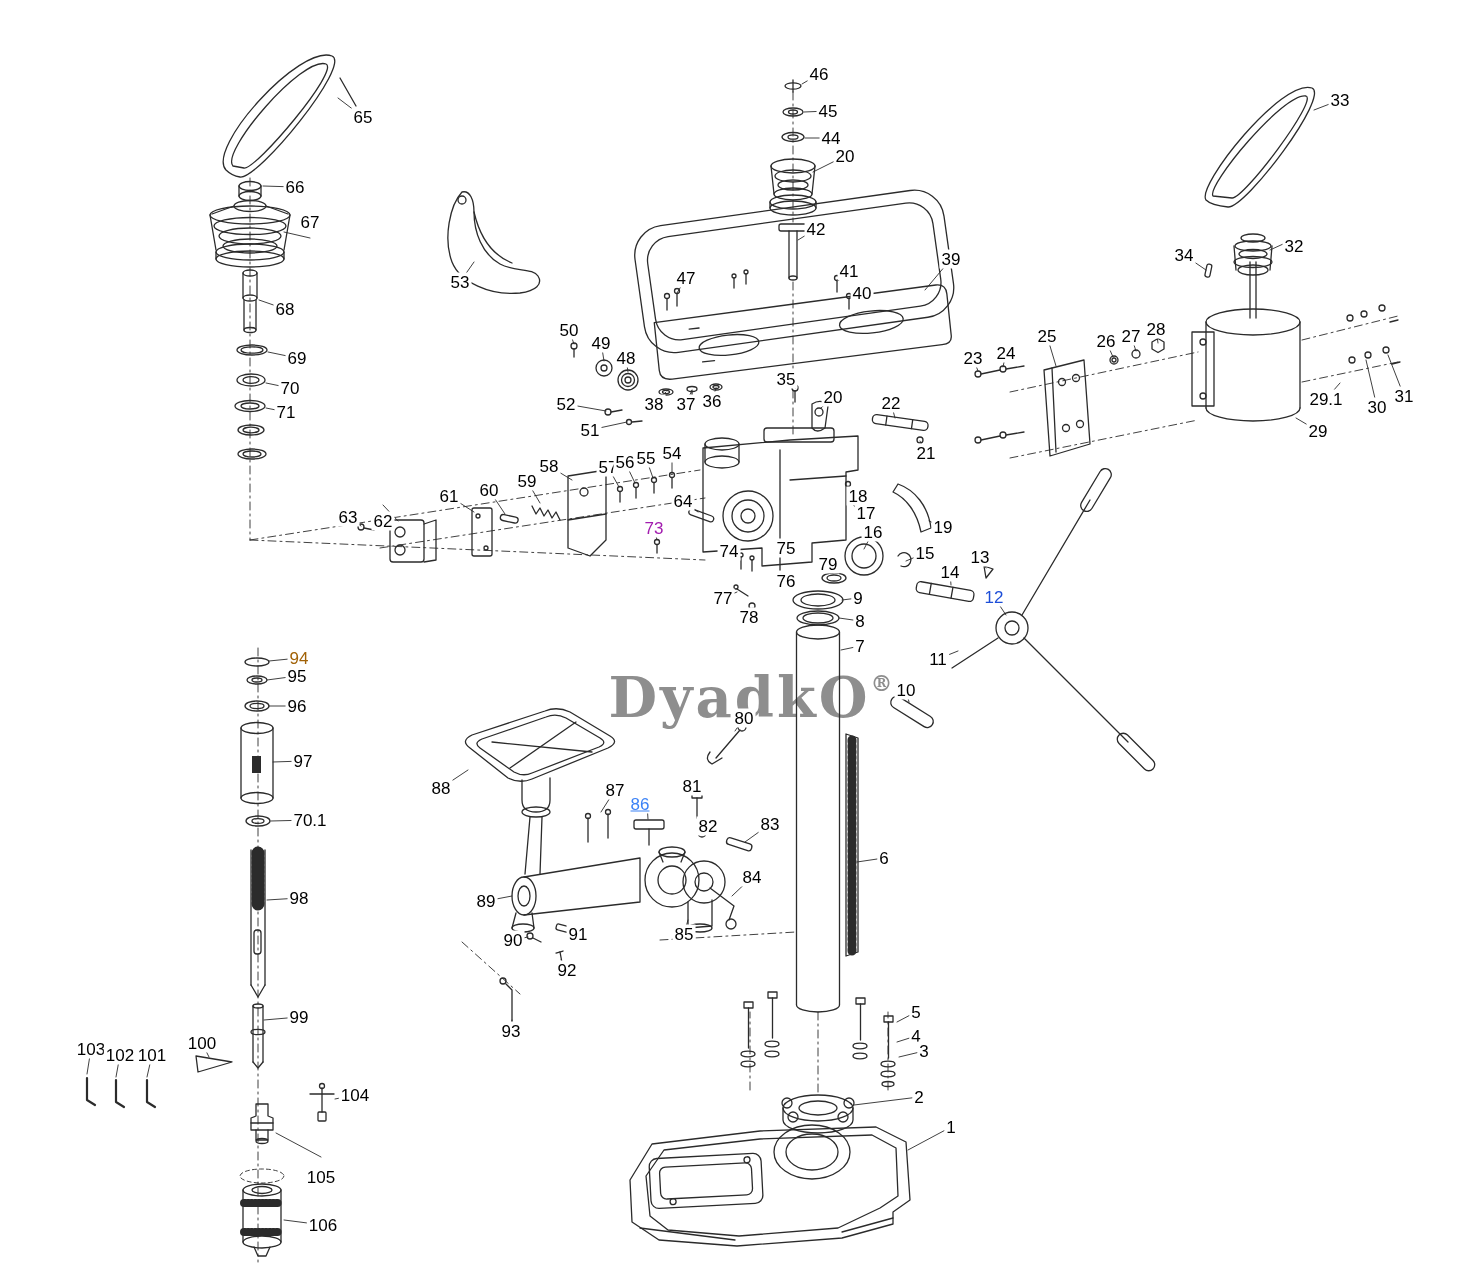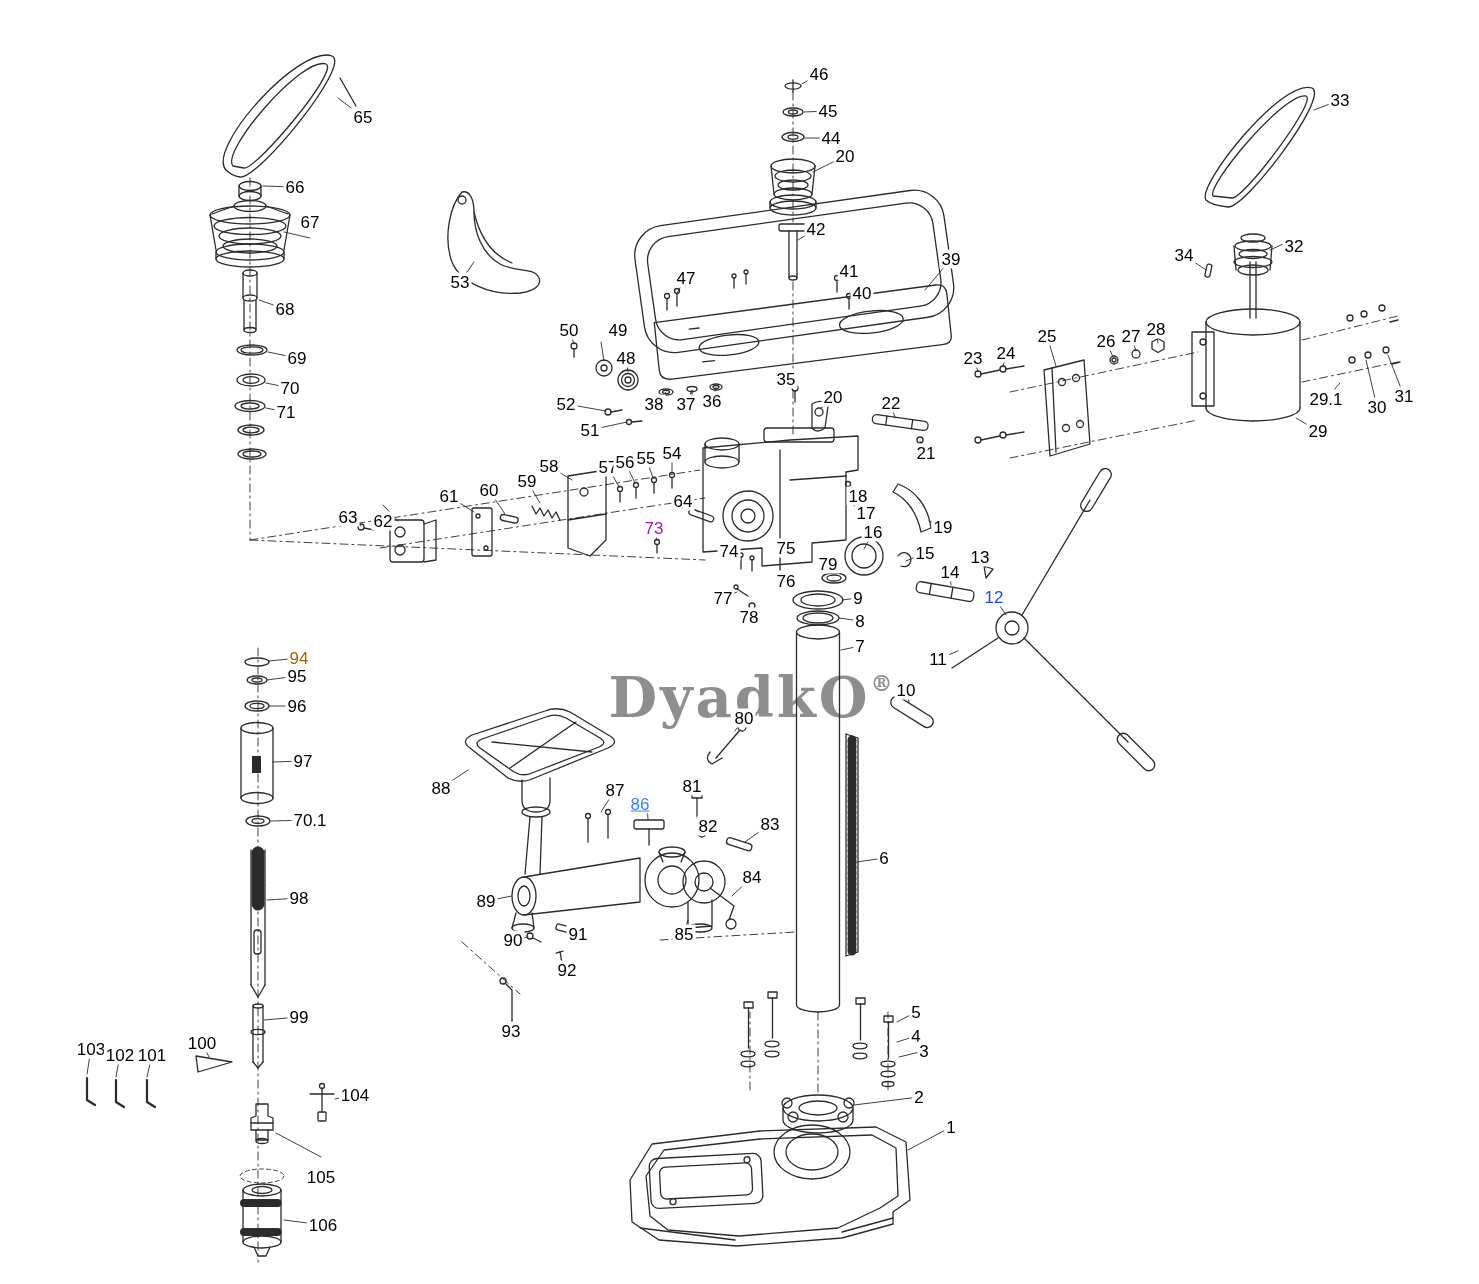--- a/index.html
+++ b/index.html
@@ -608,21 +608,21 @@
       <span class="callout" style="left: 819px; top: 74px; color: rgb(0, 0, 0);">46</span>
       <span class="callout" style="left: 828px; top: 111px; color: rgb(0, 0, 0);">45</span>
       <span class="callout" style="left: 831px; top: 138px; color: rgb(0, 0, 0);">44</span>
       <span class="callout" style="left: 845px; top: 156px; color: rgb(0, 0, 0);">20</span>
       <span class="callout" style="left: 816px; top: 229px; color: rgb(0, 0, 0);">42</span>
       <span class="callout" style="left: 849px; top: 271px; color: rgb(0, 0, 0);">41</span>
       <span class="callout" style="left: 862px; top: 293px; color: rgb(0, 0, 0);">40</span>
       <span class="callout" style="left: 686px; top: 278px; color: rgb(0, 0, 0);">47</span>
       <span class="callout" style="left: 951px; top: 259px; color: rgb(0, 0, 0);">39</span>
       <span class="callout" style="left: 569px; top: 330px; color: rgb(0, 0, 0);">50</span>
-      <span class="callout" style="left: 601px; top: 330px; color: rgb(0, 0, 0); margin-left: 17px;">49</span>
+      <span class="callout" style="left: 601px; top: 343px; color: rgb(0, 0, 0);">49</span>
       <span class="callout" style="left: 626px; top: 358px; color: rgb(0, 0, 0);">48</span>
       <span class="callout" style="left: 654px; top: 404px; color: rgb(0, 0, 0);">38</span>
       <span class="callout" style="left: 686px; top: 404px; color: rgb(0, 0, 0);">37</span>
       <span class="callout" style="left: 712px; top: 401px; color: rgb(0, 0, 0);">36</span>
       <span class="callout" style="left: 786px; top: 379px; color: rgb(0, 0, 0);">35</span>
       <span class="callout" style="left: 833px; top: 397px; color: rgb(0, 0, 0);">20</span>
       <span class="callout" style="left: 566px; top: 404px; color: rgb(0, 0, 0);">52</span>
       <span class="callout" style="left: 590px; top: 430px; color: rgb(0, 0, 0);">51</span>
       <span class="callout" style="left: 891px; top: 403px; color: rgb(0, 0, 0);">22</span>
       <span class="callout" style="left: 926px; top: 453px; color: rgb(0, 0, 0);">21</span>

